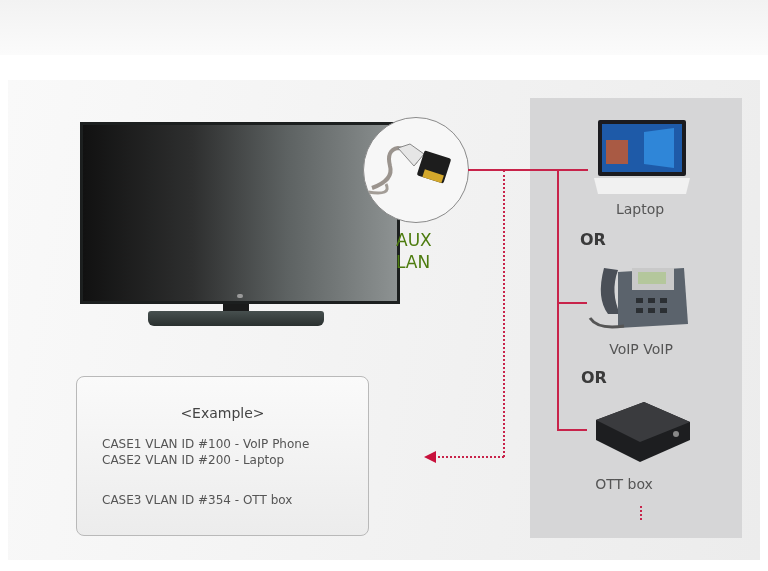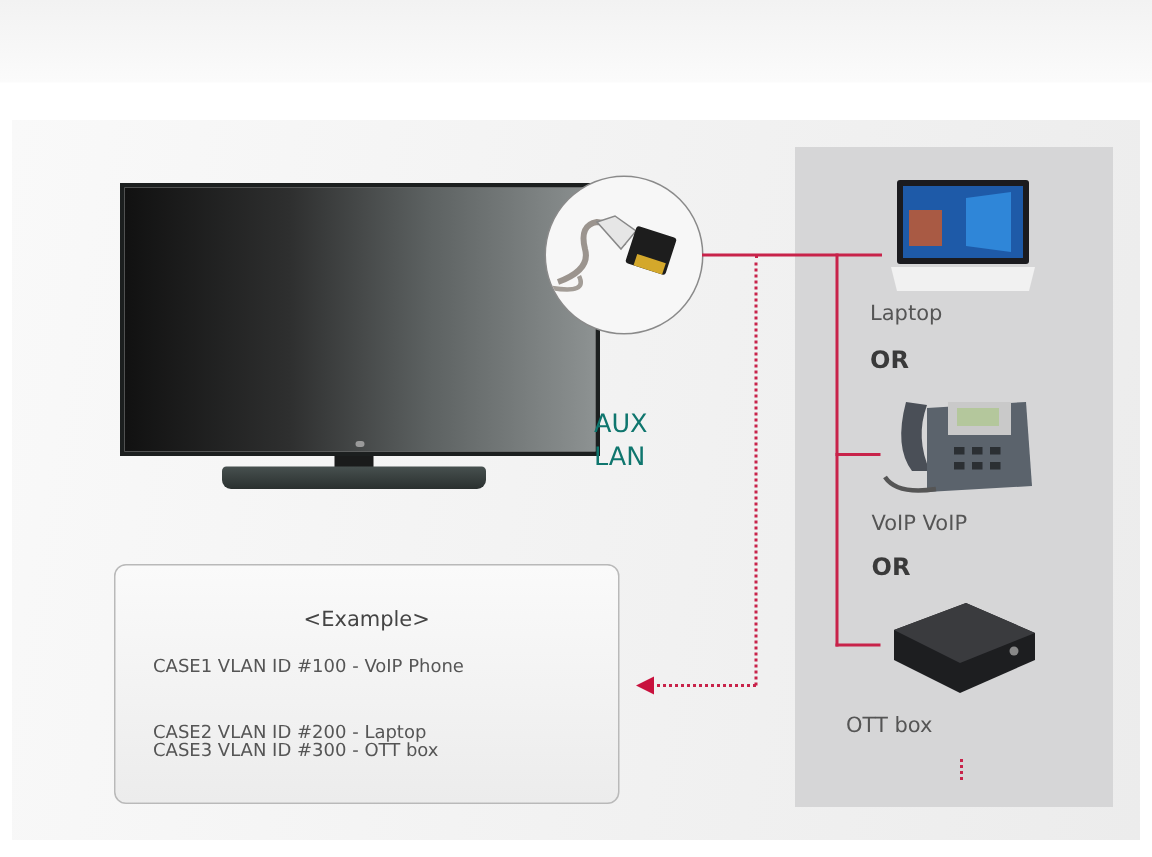--- a/index.html
+++ b/index.html
@@ -14,34 +14,34 @@
   
   .tv-screen { position:absolute; left:80px; top:122px; width:320px; height:182px;
                background:linear-gradient(90deg,#111 0%, #2e2f2f 35%, #5d6262 65%, #8d9292 100%);
                border:3px solid #1c1f1f; box-sizing:border-box; }
   .tv-logo { position:absolute; left:237px; top:294px; width:6px; height:4px; background:#9a9a9a; border-radius:2px; }
   .tv-neck { position:absolute; left:223px; top:304px; width:26px; height:10px; background:#1a1b1b; }
   .tv-stand { position:absolute; left:148px; top:311px; width:176px; height:15px;
               background:linear-gradient(#47504f,#2a302f); border-radius:3px 3px 6px 6px; }
   .lan-circle { position:absolute; left:363px; top:117px; width:106px; height:106px; border-radius:50%;
                 background:#f7f7f7; border:1px solid #8a8a8a; box-sizing:border-box; overflow:hidden; }
-  .aux-label { position:absolute; left:396px; top:229px; font-size:17px; line-height:22px; color:#0f766e;margin-top:43px; }
+  .aux-label { position:absolute; left:396px; top:229px; font-size:17px; line-height:22px; color:#4d7c0f; }
   
   .line { position:absolute; background:#c8234a; }
   .dot-v { position:absolute; border-left:2px dotted #c8234a; }
   .dot-h { position:absolute; border-top:2px dotted #c8234a; }
   .arrow { position:absolute; left:424px; top:451px; width:0; height:0;
            border-top:6px solid transparent; border-bottom:6px solid transparent;
            border-right:12px solid #c8113d; }
   
-  .dev-label { position:absolute; width:120px; text-align:left; font-size:14px; color:#555; }
+  .dev-label { position:absolute; width:120px; text-align:center; font-size:14px; color:#555; }
   .or-label { position:absolute; width:120px; text-align:left; font-size:16px; font-weight:bold; color:#3a3a3a; }
   .more-dots { position:absolute; left:640px; top:506px; border-left:2px dotted #c8234a; height:14px; }
   
-  .example-box { position:absolute; left:76px; top:376px; width:337px; height:160px;
+  .example-box { position:absolute; left:76px; top:376px; width:293px; height:160px;
                  border:1px solid #b9b9b9; border-radius:8px; box-sizing:border-box;
                  background:linear-gradient(#fafafa,#ececec); }
   .example-title { position:absolute; left:0; width:100%; top:28px; text-align:center; font-size:14px; color:#444; }
   .case-line { position:absolute; left:25px; font-size:12px; color:#555; white-space:nowrap; }
 </style>
 </head>
 <body>
 
 <div class="topband"></div>
 <div class="panel"></div>
@@ -113,15 +113,15 @@
     <path d="M4 20 L52 2 L98 22 L48 42 Z" fill="#3a3b3e"></path>
     <circle cx="84" cy="34" r="3" fill="#888"></circle>
   </svg>
 </div>
 <div class="dev-label" style="left:564px;top:476px;">OTT box</div>
 <div class="more-dots"></div>
 
 <div class="example-box">
   <div class="example-title">&lt;Example&gt;</div>
   <div class="case-line" style="top:60px;">CASE1 VLAN ID #100 - VoIP Phone</div>
-  <div class="case-line" style="top:104px;">CASE2 VLAN ID #200 - Laptop</div>
-  <div class="case-line" style="top:116px;">CASE3 VLAN ID #300 - OTT box</div>
+  <div class="case-line" style="top:76px;">CASE2 VLAN ID #200 - Laptop</div>
+  <div class="case-line" style="top:116px;">CASE3 VLAN ID #354 - OTT box</div>
 </div>
 
 </body></html>

